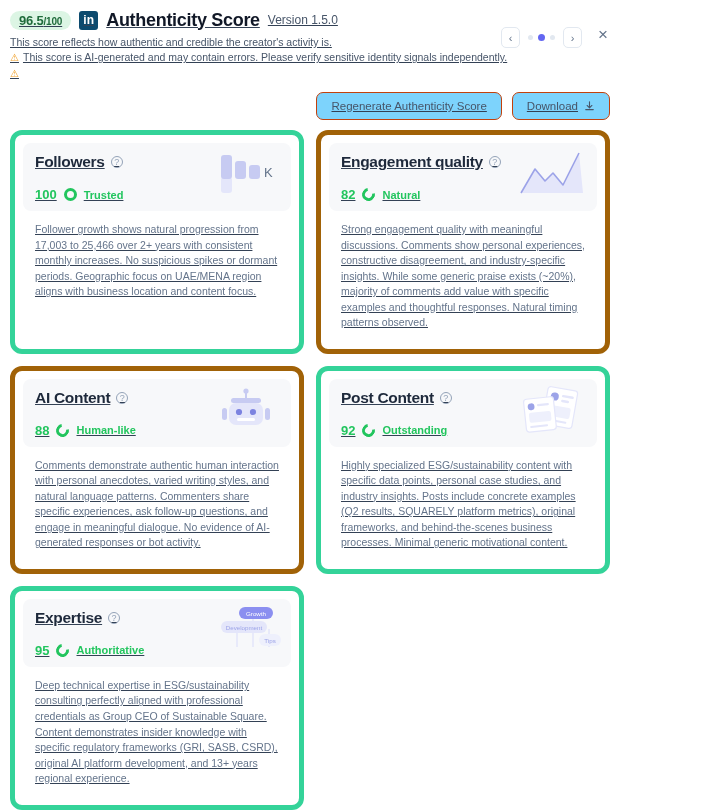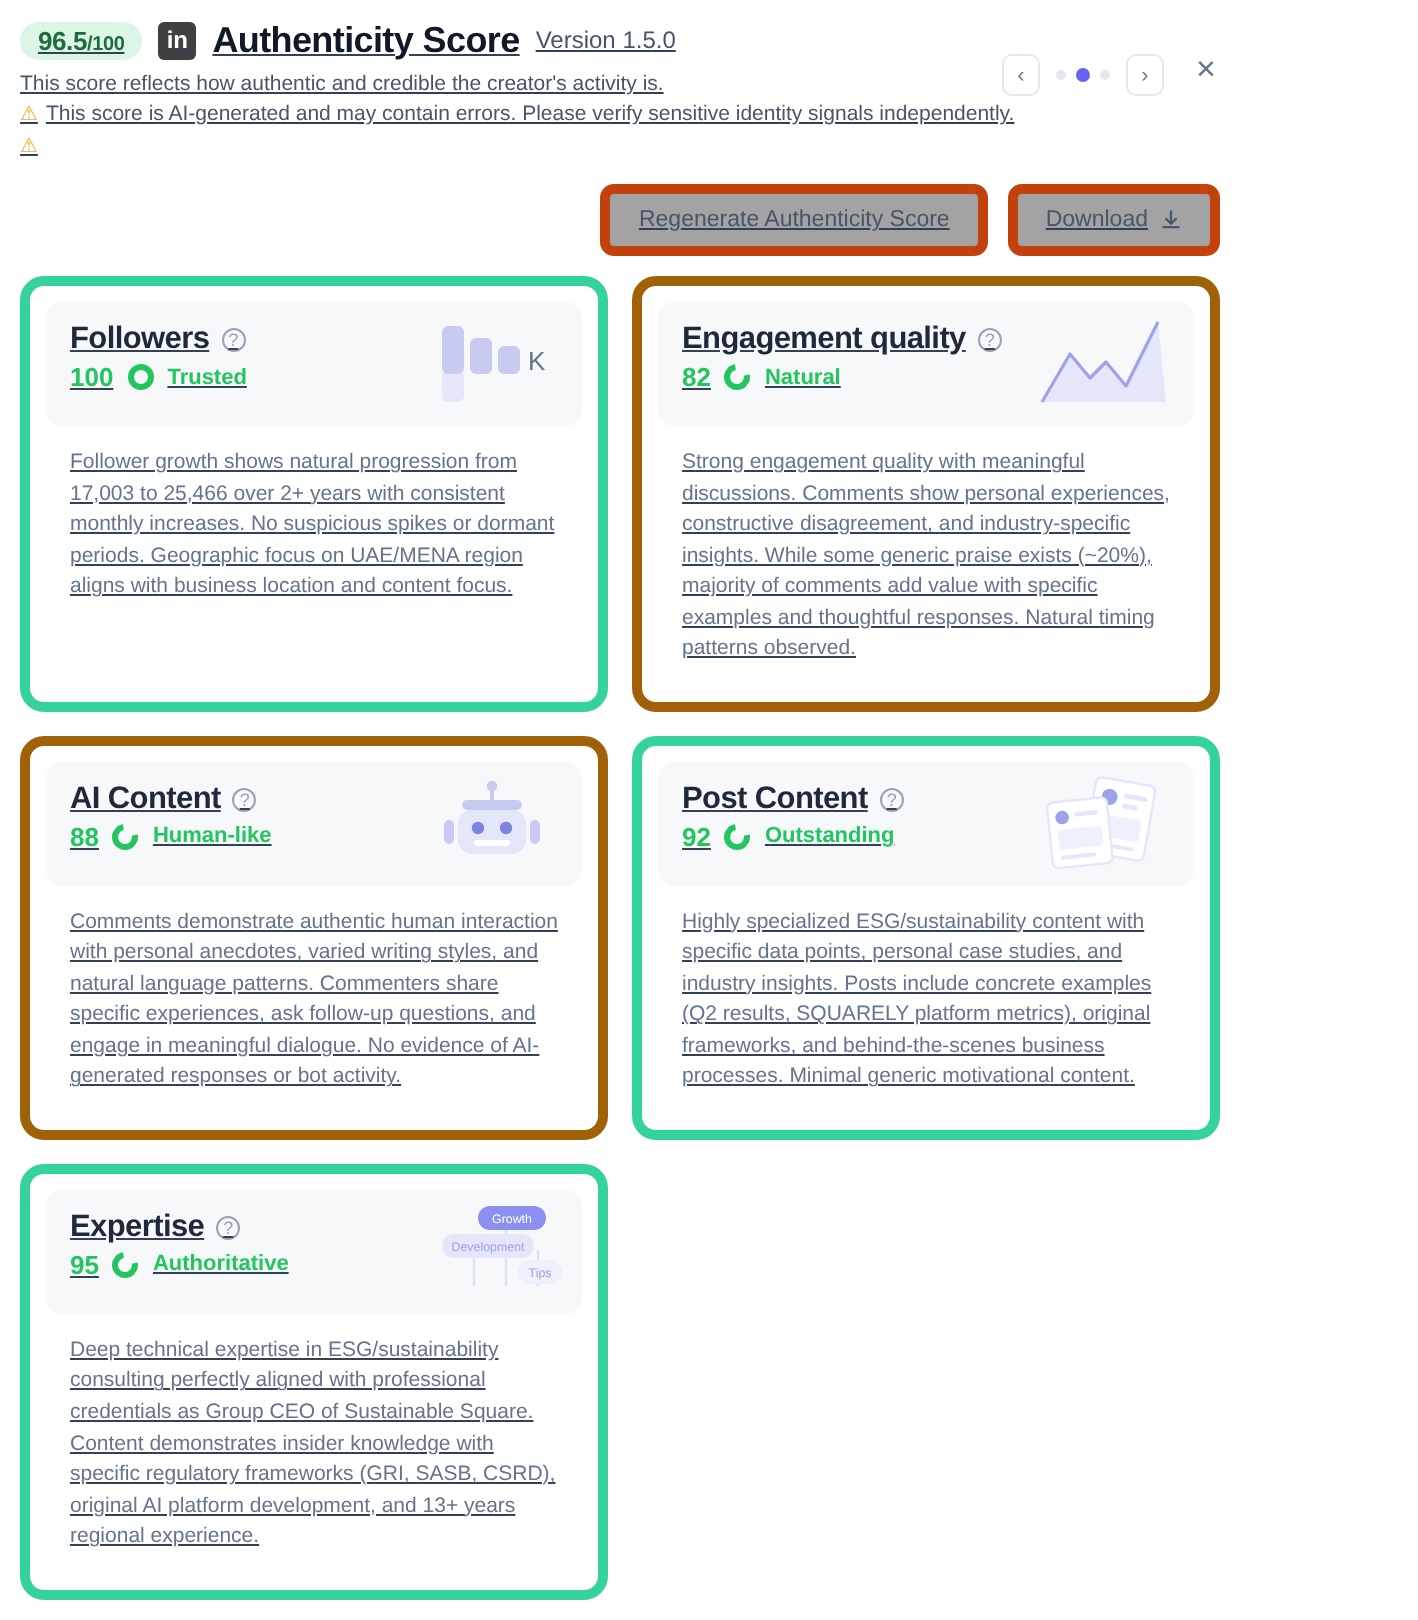--- a/index.html
+++ b/index.html
@@ -16,21 +16,21 @@
   .header { padding: 8px 10px 6px 10px; position: relative; }
   .title-row { display: flex; align-items: center; gap: 8px; height: 24px; }
   .score-pill {
     background: #dcf5e4; color: #1f6b3b;
     border-radius: 11px; padding: 2px 9px;
     font-size: 13px; font-weight: 700; letter-spacing: -0.2px;
     display: flex; align-items: baseline; gap: 0px;
   }
   .score-pill .denom { font-size: 10px; font-weight: 700; }
   .li-icon {
-    width: 19px; height: 19px; background: #404040; border-radius: 3px;
+    width: 19px; height: 19px; background: #0c4a6e; border-radius: 3px;
     display:flex; align-items:center; justify-content:center;
     color:#fff; font-size: 12px; font-weight: 700; font-family:"Liberation Sans",sans-serif;
     line-height:1;
   }
   .app-title { font-size: 18px; font-weight: 700; color: #111827; letter-spacing: -0.3px; }
   .version { font-size: 12px; color: #475569; font-weight: 400; }
   .subtitle { font-size: 10.5px; color: #475569; margin-top: 4px; }
   .warn-line { font-size: 10.5px; color: #475569; margin-top: 3px; display:flex; align-items:flex-start; gap:4px; }
   .warn-tri { color:#f0a22e; font-size: 10px; line-height: 13px; }
 
@@ -45,21 +45,21 @@
   .dot.active { width: 7px; height: 7px; background:#6366f1; }
   .close-x {
     position:absolute; right: 8px; top: 26px;
     width: 18px; height: 18px; color:#64748b; font-size: 17px; line-height: 17px;
     text-align:center; cursor:pointer; font-weight: 300;
   }
 
   
   .actions { display:flex; justify-content:flex-end; gap: 10px; padding: 6px 10px 10px 10px; }
   .btn {
-    border: 5px solid #c2410c; border-radius: 7px; background:#a3a3a3;
+    border: 1px solid #c2410c; border-radius: 7px; background:#7dd3fc;
     font-size: 11.5px; color:#475569; padding: 7px 14px; cursor:pointer;
     display:flex; align-items:center; gap:6px; font-family:"Liberation Sans",sans-serif;
   }
 
   
   .grid { padding: 0 10px; display: grid; grid-template-columns: 1fr 1fr; gap: 12px 12px; }
   .card {
     border: 5px solid #a16207; border-radius: 12px; background:#fff;
     padding: 8px; overflow:hidden;
   }
@@ -68,21 +68,21 @@
     background: #f7f8fa; border-radius: 8px;
     padding: 10px 12px 9px 12px; position: relative; min-height: 62px;
   }
   .card-title-row { display:flex; align-items:center; gap: 6px; }
   .card-title { font-size: 15.5px; font-weight: 700; color:#1e293b; letter-spacing:-0.3px; }
   .help-icon {
     width: 12px; height: 12px; border-radius:50%; border:1.2px solid #94a3b8;
     color:#94a3b8; font-size: 9px; line-height: 10px; text-align:center; cursor:pointer;
     font-family:"Liberation Sans",sans-serif;
   }
-  .metric-row { display:flex; align-items:center; gap: 7px; margin-top: 2px; }
+  .metric-row { display:flex; align-items:center; gap: 7px; margin-top: 16px; }
   .metric-val { font-size: 13px; font-weight: 700; color:#22c55e; }
   .ring {
     width: 13px; height: 13px; border-radius: 50%;
     border: 3.2px solid #22c55e;
   }
   .ring.partial { border-top-color: transparent; transform: rotate(35deg); }
   .metric-label { font-size: 11px; color:#22c55e; font-weight: 600; }
   .card-body { font-size: 10.5px; line-height: 1.48; color:#64748b; padding: 11px 12px 10px 12px; }
 
   .viz { position:absolute; right: 10px; top: 6px; width: 70px; height: 50px; }

